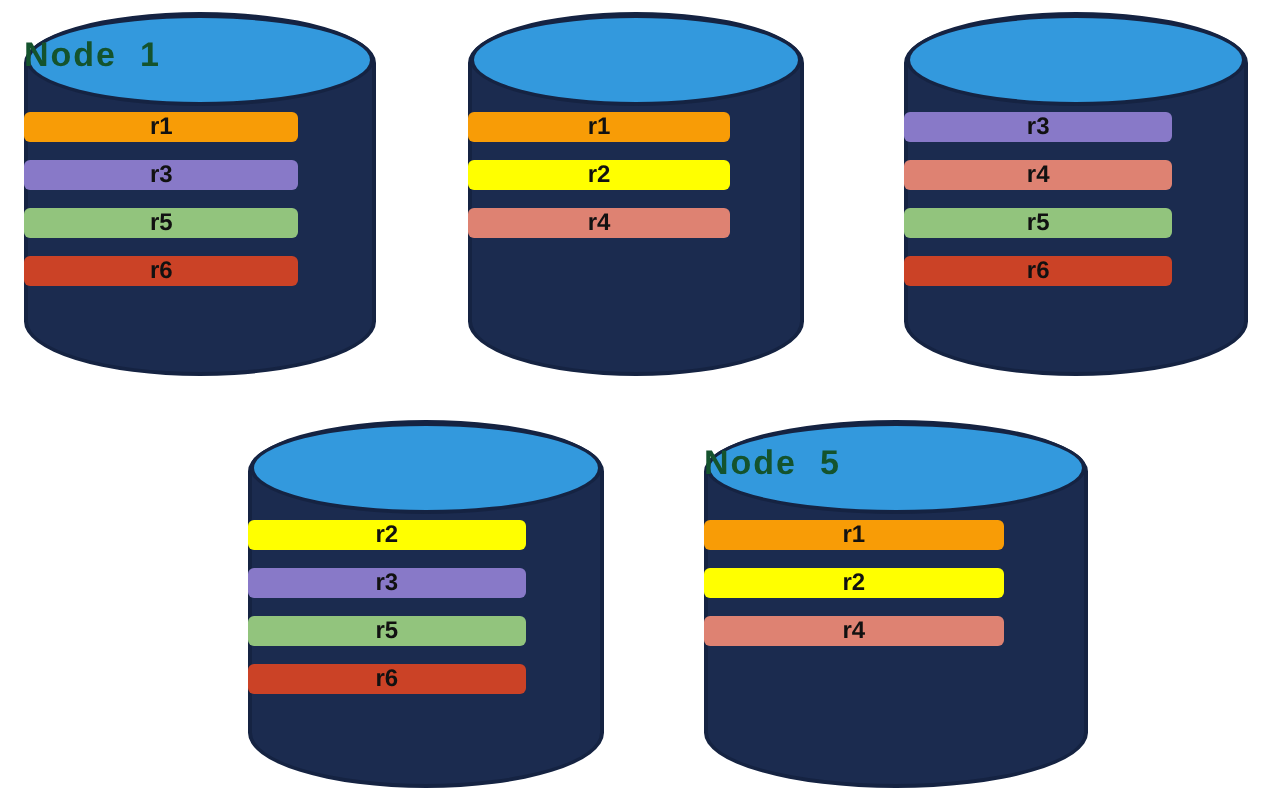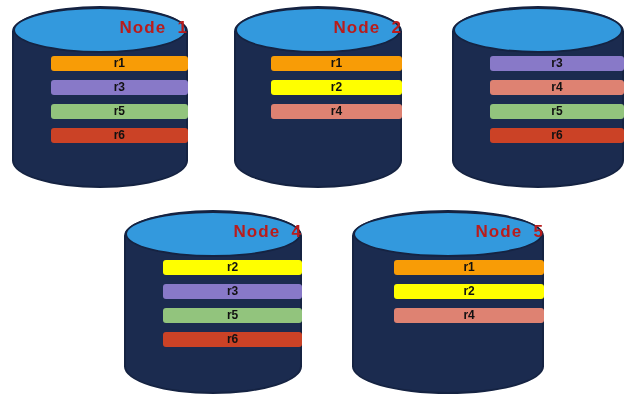--- a/index.html
+++ b/index.html
@@ -47,38 +47,38 @@
     background: #3399dd;
     border: 2px solid #152342;
     border-radius: 50%;
     box-sizing: border-box;
   }
   .node-label {
     position: absolute;
     left: 0;
     top: 12px;
     width: 100%;
-    text-align: right;
-    color: #b91c1c;
+    text-align: left;
+    color: #14532d;
     font-size: 17px;
     font-weight: bold;
     letter-spacing: 1px;
     z-index: 4;
     white-space: pre;
   }
 
   .bars {
     position: absolute;
     left: 0;
     top: 50px;
     width: 100%;
     z-index: 3;
     display: flex;
     flex-direction: column;
-    align-items: flex-end;
+    align-items: flex-start;
     gap: 9px;
   }
   .bar {
     width: 78%;
     height: 15px;
     border-radius: 3px;
     color: #111111;
     font-size: 12px;
     font-weight: bold;
     line-height: 15px;
@@ -106,21 +106,20 @@
         <div class="bar" style="background: rgb(248, 156, 6);">r1</div>
         <div class="bar" style="background: rgb(136, 121, 200);">r3</div>
         <div class="bar" style="background: rgb(146, 196, 125);">r5</div>
         <div class="bar" style="background: rgb(203, 66, 38);">r6</div>
       </div>
   </div>
 
   <div class="node" id="node-2">
     <div class="cyl-body"></div>
     <div class="cyl-top"></div>
-    <div class="node-label">Node  2</div>
     <div class="bars">
         <div class="bar" style="background: rgb(248, 156, 6);">r1</div>
         <div class="bar" style="background: rgb(255, 255, 0);">r2</div>
         <div class="bar" style="background: rgb(222, 130, 114);">r4</div>
       </div>
   </div>
 
   <div class="node" id="node-3">
     <div class="cyl-body"></div>
     <div class="cyl-top"></div>
@@ -128,21 +127,20 @@
         <div class="bar" style="background: rgb(136, 121, 200);">r3</div>
         <div class="bar" style="background: rgb(222, 130, 114);">r4</div>
         <div class="bar" style="background: rgb(146, 196, 125);">r5</div>
         <div class="bar" style="background: rgb(203, 66, 38);">r6</div>
       </div>
   </div>
 
   <div class="node" id="node-4">
     <div class="cyl-body"></div>
     <div class="cyl-top"></div>
-    <div class="node-label">Node  4</div>
     <div class="bars">
         <div class="bar" style="background: rgb(255, 255, 0);">r2</div>
         <div class="bar" style="background: rgb(136, 121, 200);">r3</div>
         <div class="bar" style="background: rgb(146, 196, 125);">r5</div>
         <div class="bar" style="background: rgb(203, 66, 38);">r6</div>
       </div>
   </div>
 
   <div class="node" id="node-5">
     <div class="cyl-body"></div>

